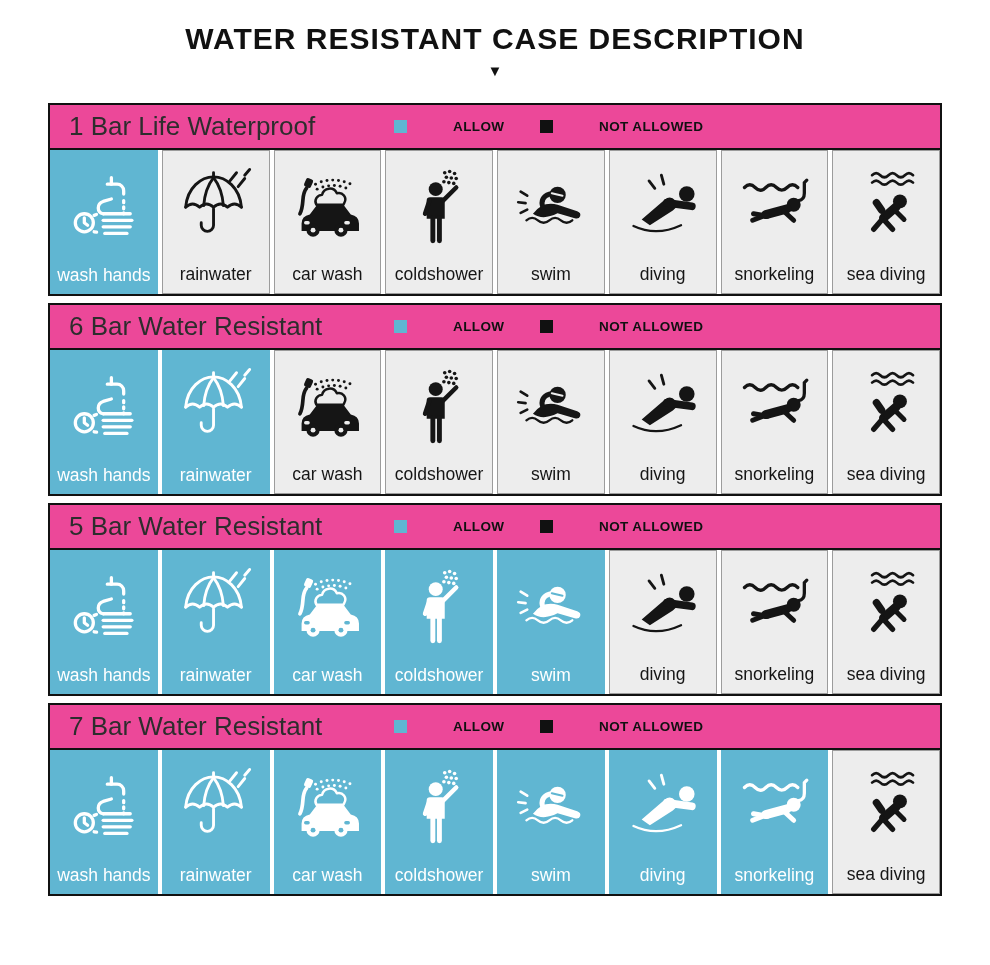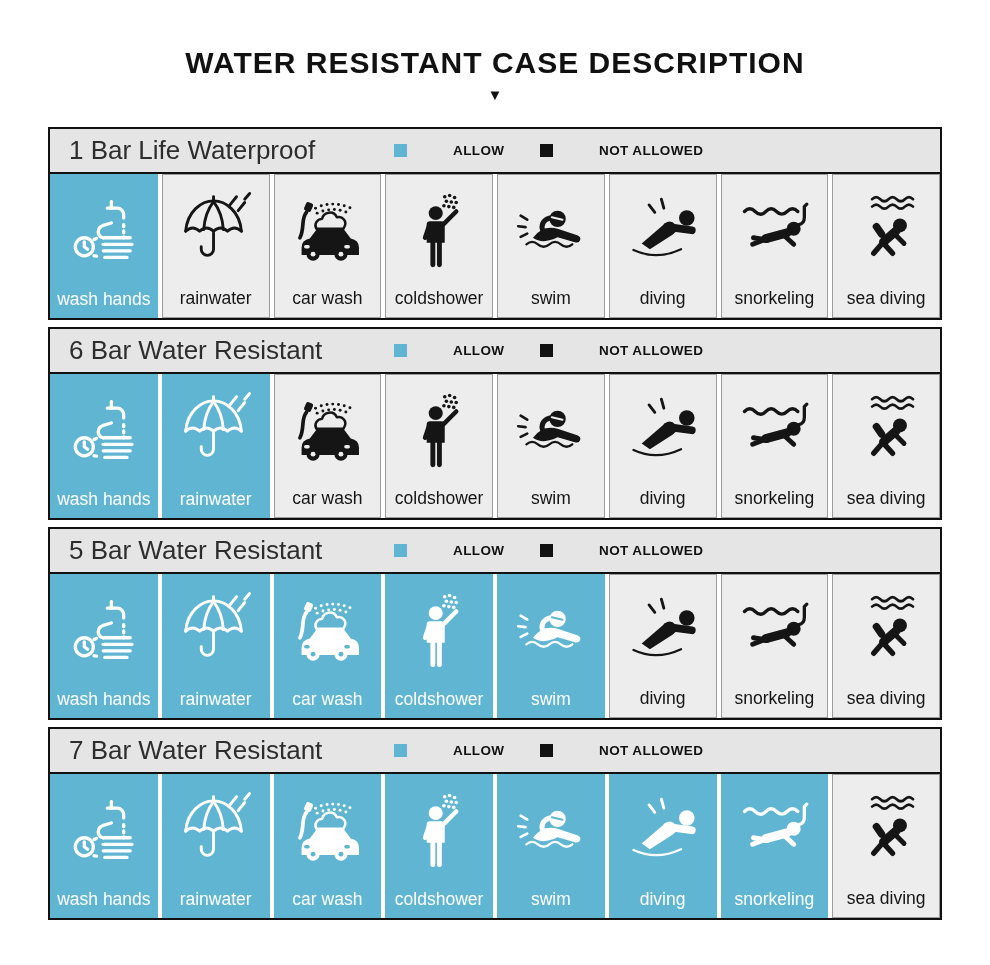--- a/index.html
+++ b/index.html
@@ -4,21 +4,21 @@
 <style>
   * { box-sizing: border-box; }
   html,body { margin:0; padding:0; }
   body {
     width: 990px; height: 965px;
     background: #ffffff;
     font-family: "Liberation Sans", "DejaVu Sans", sans-serif;
     color: #111;
     overflow: hidden;
   }
-  .page { padding-top: 46px; }
+  .page { padding-top: 22px; }
   .main-title {
     text-align: center;
     font-size: 30px;
     font-weight: bold;
     letter-spacing: 1px;
     color: #111;
     margin: 0;
   }
   .title-arrow {
     text-align: center;
@@ -34,21 +34,21 @@
     flex-direction: column;
     gap: 7px;
   }
   .section { border: 2px solid #111; background: #fff; }
   .sec-header {
     height: 45px;
     display: flex;
     align-items: center;
     border-bottom: 2px solid #111;
     padding: 0 0 0 19px;
-    background: #e5e5e5;
+    background: #ec4899;
   }
   .sec-title {
     font-size: 26px;
     font-weight: 400;
     color: #2d2d2d;
     width: 325px;
     white-space: nowrap;
   }
   .legend-item { display: flex; align-items: center; gap: 38px; }
   .legend-allow { width: 146px; }

